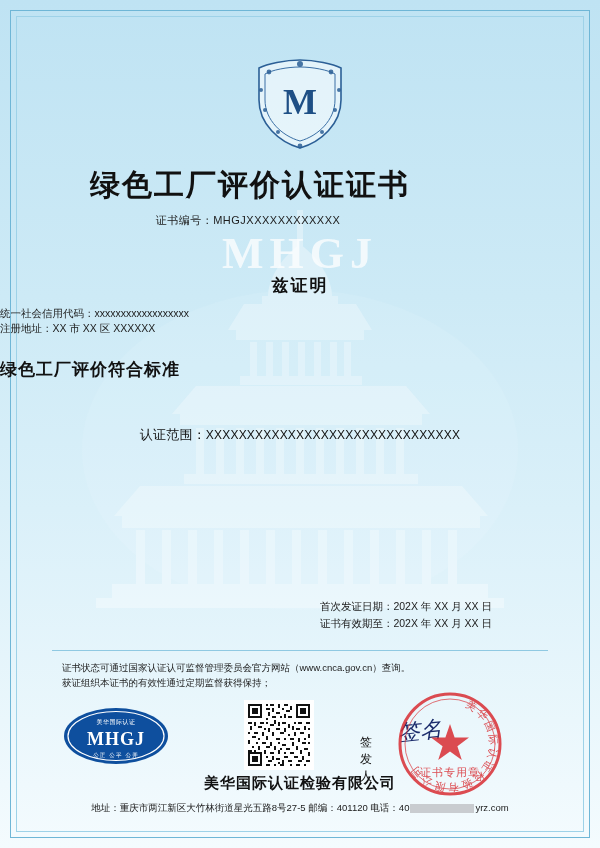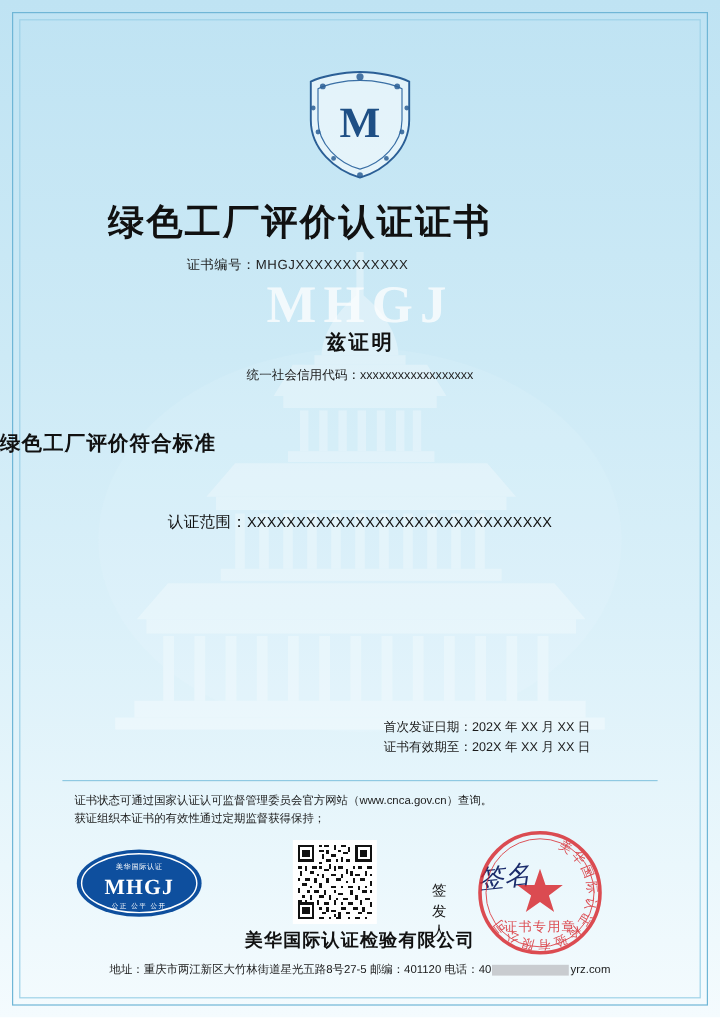--- a/index.html
+++ b/index.html
@@ -127,21 +127,20 @@
     font-weight: bold;
     color: #0d0d0d;
     letter-spacing: 1px;
   }
 
   .info-block {
     position: absolute;
     top: 306px;
     left: 0;
     width: 600px;
-    text-align: center;
     font-size: 10.5px;
     color: #1c1c1c;
     line-height: 15px;
   }
   .info-block div { white-space: nowrap; }
 
   .standard-line {
     position: absolute;
     top: 358px;
     left: 0;
@@ -396,20 +395,21 @@
 
   <div class="cert-no">
     <span>证书编号：</span><span>MHGJXXXXXXXXXXXX</span>
   </div>
 
   <div class="hereby">兹证明</div>
 
 
   <div class="info-block">
     <div>统一社会信用代码：xxxxxxxxxxxxxxxxxx</div>
+    <div>注册地址：XX 市 XX 区 XXXXXX</div>
   </div>
 
   <div class="standard-line">绿色工厂评价符合标准</div>
 
   <div class="scope">
     <span class="scope-label">认证范围：</span><span>XXXXXXXXXXXXXXXXXXXXXXXXXXXXXXX</span>
   </div>
 
   <div class="dates">
     <div>

